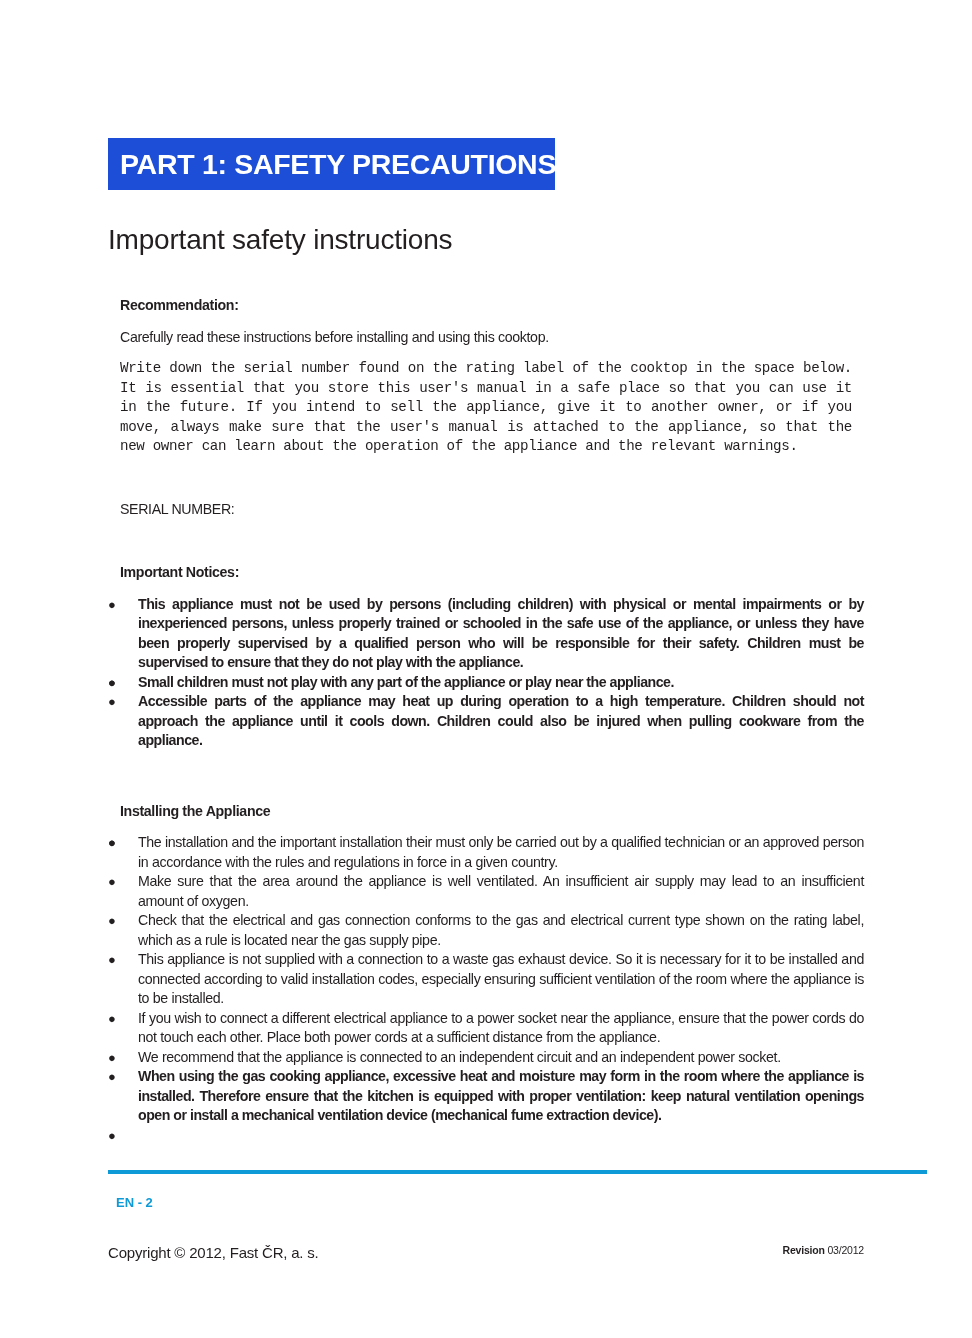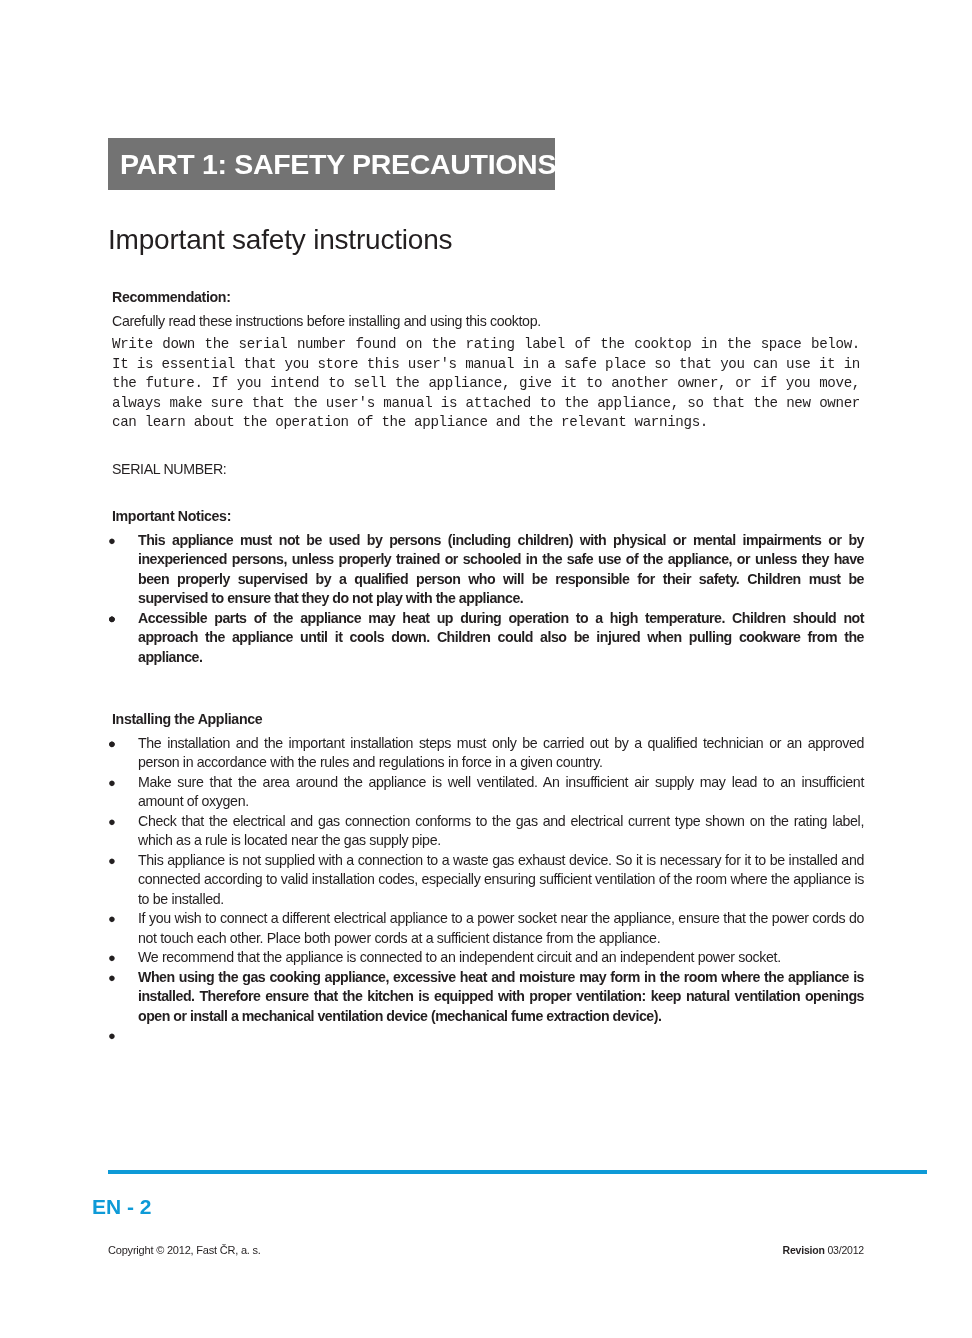--- a/index.html
+++ b/index.html
@@ -2,52 +2,52 @@
 <html><head>
 <meta charset="utf-8">
 <style>
   html, body { margin: 0; padding: 0; background: #ffffff; }
   body {
     width: 972px; height: 1338px; position: relative; overflow: hidden;
     font-family: "Liberation Sans", sans-serif; color: #231f20;
   }
   .banner {
     position: absolute; left: 108px; top: 138px; width: 447px; height: 52px;
-    background: #737373; color: #ffffff; box-sizing: border-box;
+    background: #1d4ed8; color: #ffffff; box-sizing: border-box;
     padding-left: 12px; font-weight: bold; font-size: 28.5px; line-height: 52px;
     letter-spacing: -0.3px; white-space: nowrap;
   }
   .h1 {
     position: absolute; left: 108px; top: 224px; font-weight: normal;
     font-size: 28px; letter-spacing: -0.2px; white-space: nowrap;
   }
   .content {
     position: absolute; left: 108px; top: 284px; width: 756px;
     font-size: 14.2px; line-height: 19.5px; letter-spacing: -0.35px;
   }
-  .content p { margin: 4px; }
+  .content p { margin: 12px; }
   .bold { font-weight: bold; }
   .justify { text-align: justify; font-family: Liberation Mono, monospace; }
   .gap1 { height: 19.5px; }
   .gap2 { height: 39px; }
   ul.bullets { list-style: none; margin: 0; padding: 0; }
   ul.bullets li { position: relative; padding-left: 30px; text-align: justify; }
   ul.bullets li .dot {
     position: absolute; left: 0; top: 0; width: 12px; text-align: left; font-size: 13px;
   }
   ul.bullets.bold-list li { font-weight: bold; letter-spacing: -0.5px; }
   .rule {
     position: absolute; left: 108px; top: 1170px; width: 819px; height: 4px; background: #0e9ad7;
   }
   .page-num {
-    position: absolute; left: 92px; top: 1195px; color: #0e9ad7; font-weight: bold;
-    font-size: 21px; white-space: nowrap;
+    position: absolute; left: 116px; top: 1195px; color: #0e9ad7; font-weight: bold;
+    font-size: 13px; white-space: nowrap;
   }
   .copyright {
-    position: absolute; left: 108px; top: 1244px; font-size: 11px; white-space: nowrap; letter-spacing: -0.2px;
+    position: absolute; left: 108px; top: 1244px; font-size: 15px; white-space: nowrap; letter-spacing: -0.2px;
   }
   .revision {
     position: absolute; right: 108px; top: 1244px; font-size: 10.5px; white-space: nowrap; letter-spacing: -0.2px;
   }
   .revision .rev-label { font-weight: bold; }
 </style>
 </head>
 <body>
 
 <div class="banner">
@@ -61,29 +61,29 @@
   <p>Carefully read these instructions before installing and using this cooktop.</p>
   <p class="justify">Write down the serial number found on the rating label of the cooktop in the space below. It is essential that you store this user's manual in a safe place so that you can use it in the future. If you intend to sell the appliance, give it to another owner, or if you move, always make sure that the user's manual is attached to the appliance, so that the new owner can learn about the operation of the appliance and the relevant warnings.</p>
   <div class="gap1"></div>
   <p>SERIAL NUMBER:</p>
   <div class="gap1"></div>
 
   <p class="bold">Important Notices:</p>
   <ul class="bullets bold-list">
     <li><span class="dot">●</span><span>This appliance must not be used by persons (including children) with physical or mental impairments or by inexperienced persons, unless properly trained or schooled in the safe use of the appliance, or unless they have been properly supervised by a qualified person who will be responsible for their safety. Children must be supervised to ensure that they do not play with the appliance.</span></li>
     <li><span class="dot">●</span></li>
-    <li><span class="dot">●</span></li>
+    <li><span class="dot">●</span><span>Small children must not play with any part of the appliance or play near the appliance.</span></li>
     <li><span class="dot">●</span><span>Accessible parts of the appliance may heat up during operation to a high temperature. Children should not approach the appliance until it cools down. Children could also be injured when pulling cookware from the appliance.</span></li>
   </ul>
   <div class="gap2"></div>
 
   <p class="bold">Installing the Appliance</p>
   <ul class="bullets">
     <li><span class="dot">●</span></li>
-    <li><span class="dot">●</span><span>The installation and the important installation steps must only be carried out by a qualified technician or an approved person in accordance with the rules and regulations in force in a given country.</span></li>
+    <li><span class="dot">●</span><span>The installation and the important installation their must only be carried out by a qualified technician or an approved person in accordance with the rules and regulations in force in a given country.</span></li>
     <li><span class="dot">●</span><span>Make sure that the area around the appliance is well ventilated. An insufficient air supply may lead to an insufficient amount of oxygen.</span></li>
     <li><span class="dot">●</span><span>Check that the electrical and gas connection conforms to the gas and electrical current type shown on the rating label, which as a rule is located near the gas supply pipe.</span></li>
     <li><span class="dot">●</span><span>This appliance is not supplied with a connection to a waste gas exhaust device. So it is necessary for it to be installed and connected according to valid installation codes, especially ensuring sufficient ventilation of the room where the appliance is to be installed.</span></li>
     <li><span class="dot">●</span><span>If you wish to connect a different electrical appliance to a power socket near the appliance, ensure that the power cords do not touch each other. Place both power cords at a sufficient distance from the appliance.</span></li>
     <li><span class="dot">●</span><span>We recommend that the appliance is connected to an independent circuit and an independent power socket.</span></li>
     <li class="bold" style="letter-spacing:-0.5px"><span class="dot">●</span><span>When using the gas cooking appliance, excessive heat and moisture may form in the room where the appliance is installed. Therefore ensure that the kitchen is equipped with proper ventilation: keep natural ventilation openings open or install a mechanical ventilation device (mechanical fume extraction device).</span></li>
     <li class="bold" style="letter-spacing:-0.5px"><span class="dot">●</span></li>
   </ul>
 </div>
 

